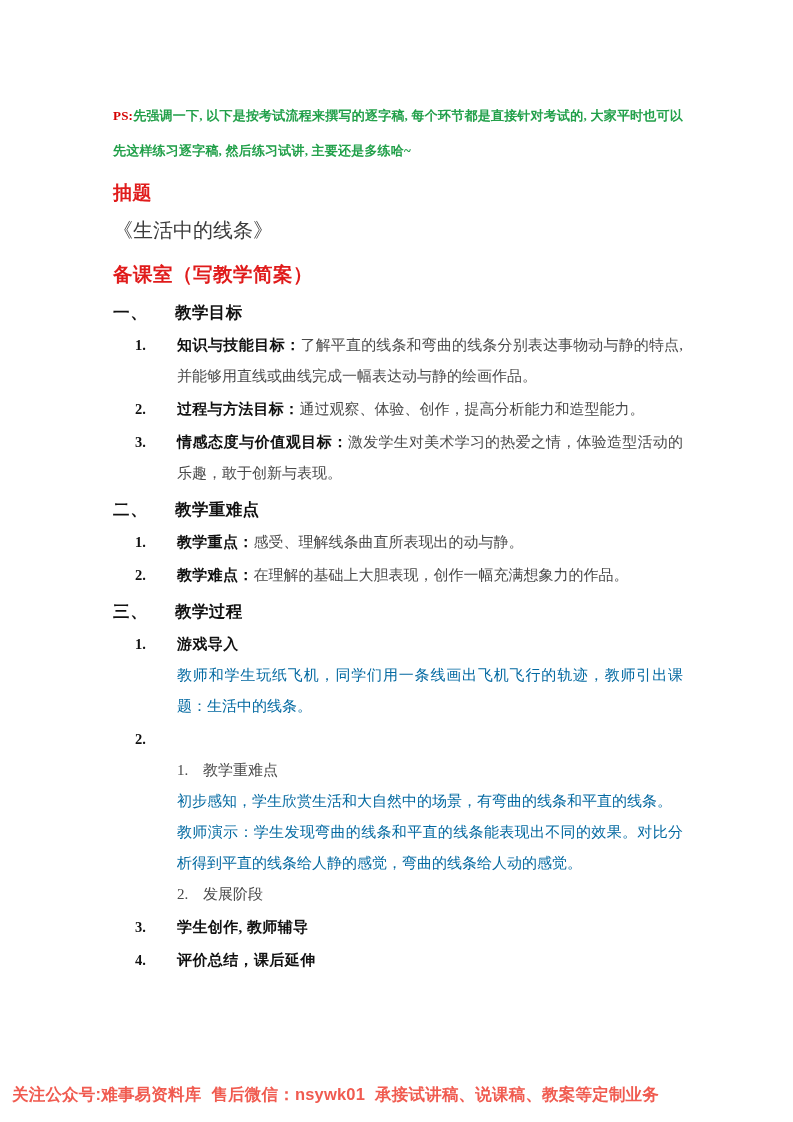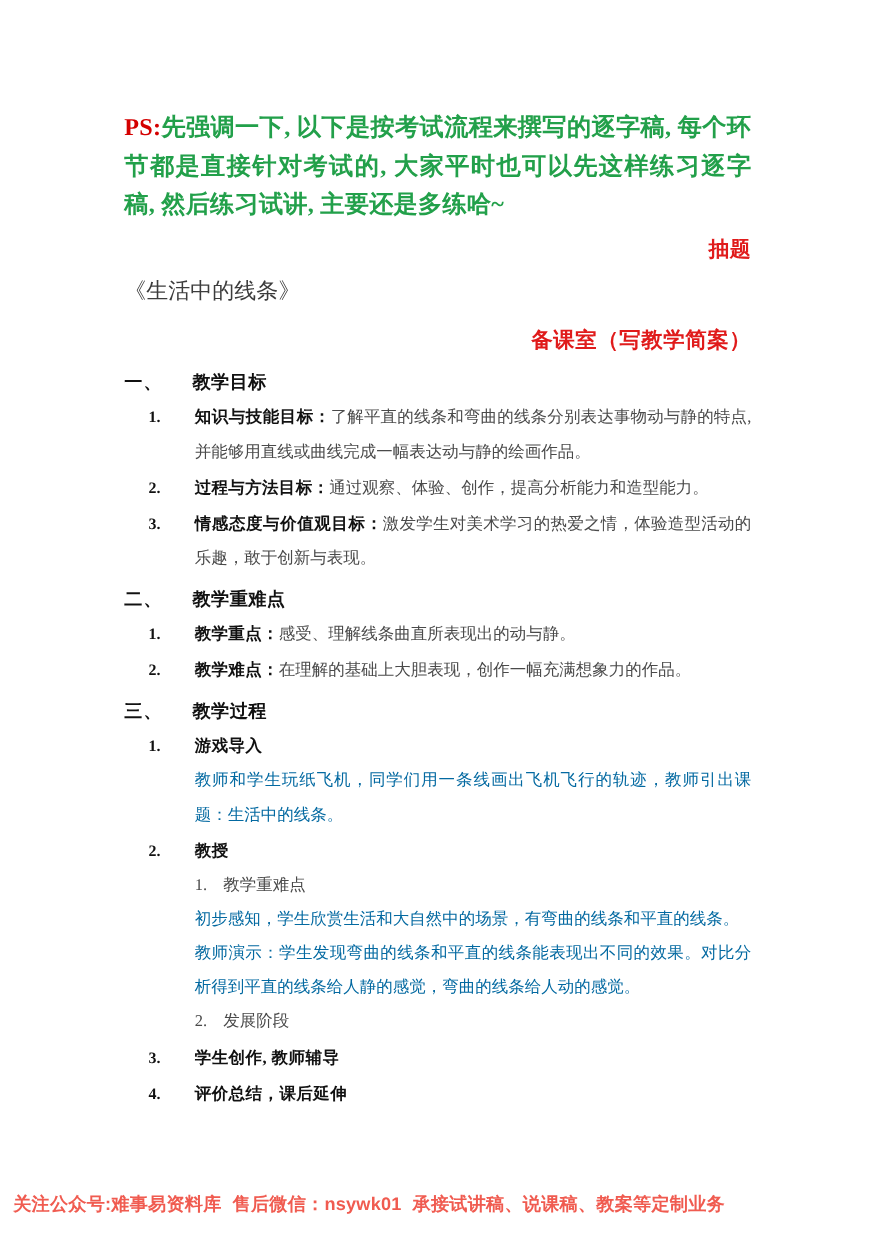--- a/index.html
+++ b/index.html
@@ -20,36 +20,36 @@
   .content {
     position: absolute;
     left: 113px;
     top: 98px;
     width: 570px;
   }
 
   
   .ps-note {
     font-family: "Liberation Serif", "DejaVu Serif", serif;
-    font-size: 22px;
+    font-size: 13px;
     font-weight: bold;
     color: #22a04a;
     line-height: 35px;
     letter-spacing: 0.2px;
     text-align: justify;
     margin: 0 0 8px 0;
   }
   .ps-label {
     color: #d40000;
     font-weight: bold;
   }
 
   
   .center-red {
-    text-align: right;
+    text-align: left;
     color: #e01b1b;
     font-weight: bold;
     font-size: 19px;
     line-height: 34px;
     margin: 0 0 2px 0;
     letter-spacing: 0.5px;
   }
   .center-red.big {
     font-size: 19.5px;
     margin-top: 10px;
@@ -235,21 +235,20 @@
     </div>
 
     <div class="l2row bold-only">
       <span class="num">1.</span>
       <span class="body">游戏导入</span>
     </div>
     <div class="para">教师和学生玩纸飞机，同学们用一条线画出飞机飞行的轨迹，教师引出课题：生活中的线条。</div>
 
     <div class="l2row bold-only">
       <span class="num">2.</span>
-      <span class="body">教授</span>
     </div>
 
     <div class="l3row">
       <span class="num">1.</span>
       <span class="txt">教学重难点</span>
     </div>
     <div class="para">初步感知，学生欣赏生活和大自然中的场景，有弯曲的线条和平直的线条。</div>
     <div class="para">教师演示：学生发现弯曲的线条和平直的线条能表现出不同的效果。对比分析得到平直的线条给人静的感觉，弯曲的线条给人动的感觉。</div>
 
     <div class="l3row">

